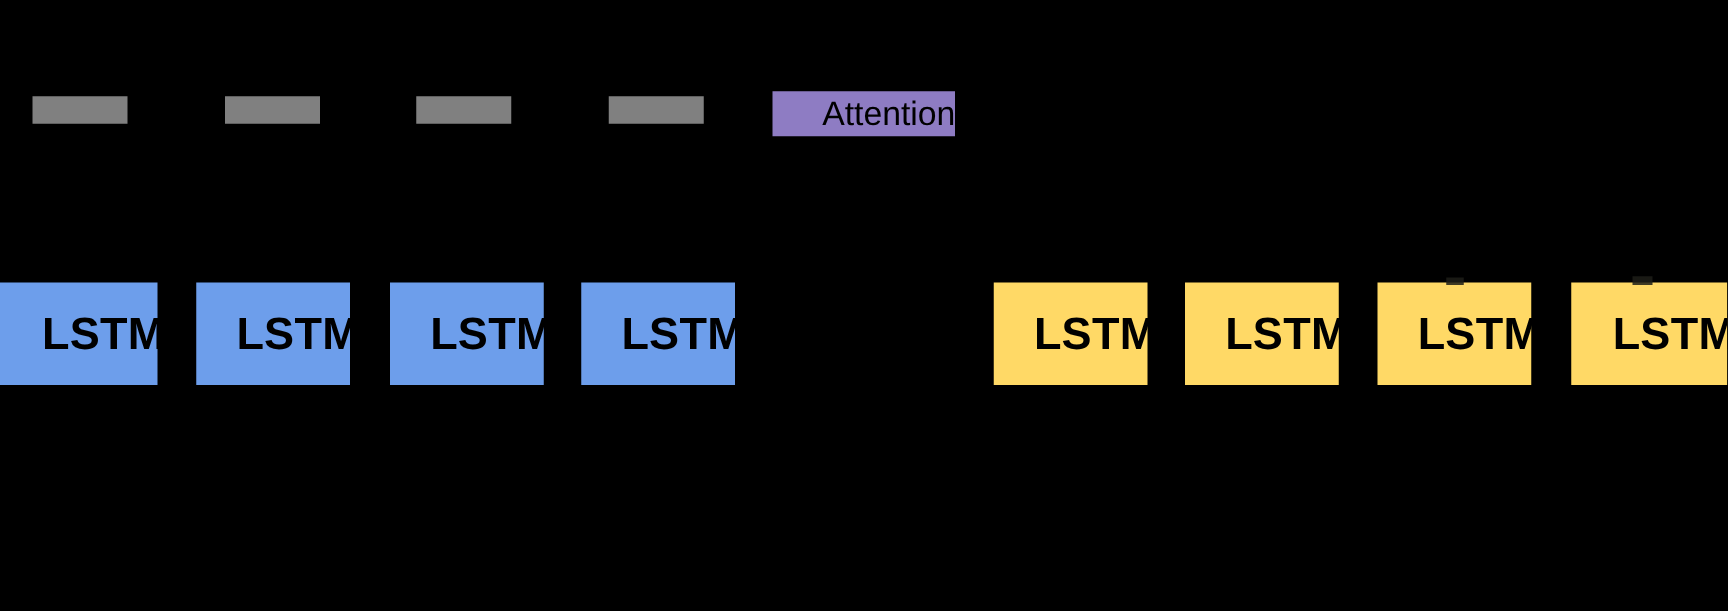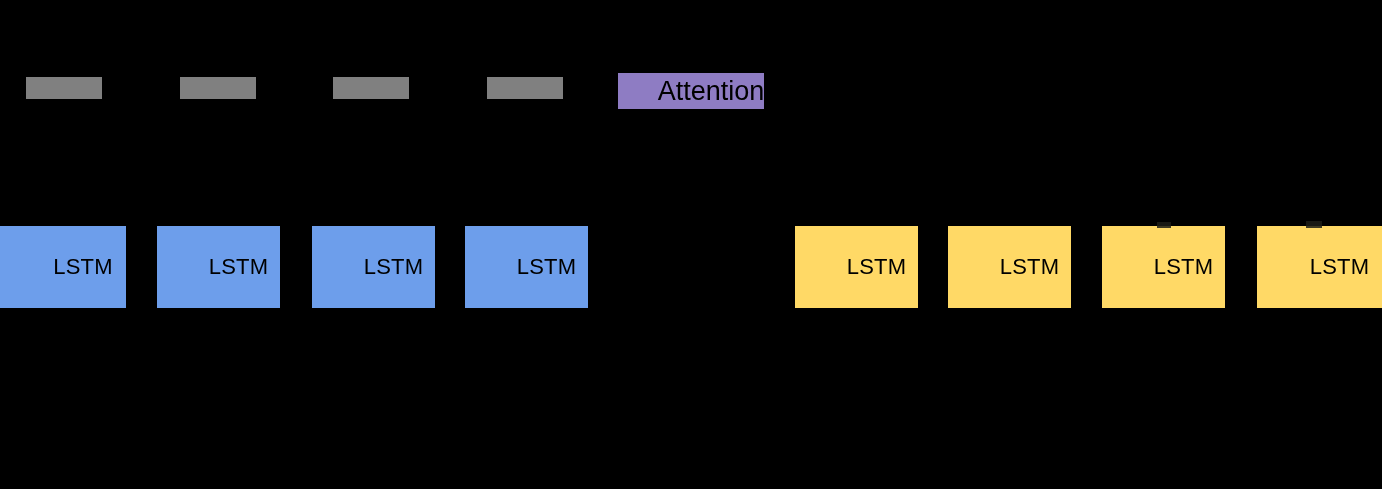--- a/index.html
+++ b/index.html
@@ -23,22 +23,23 @@
     display: flex;
     align-items: center;
     justify-content: center;
     color: #000000;
     line-height: 1;
     white-space: nowrap;
     user-select: none;
     padding-left: 40px;
   }
   .lstm-cell {
-    font-size: 22px;
+    font-size: 36px;
     letter-spacing: 0.2px;
+    font-weight: bold;
   }
   .encoder-cell { background: #6d9eeb; }
   .decoder-cell { background: #ffd966; }
   .attention-box {
     background: #8e7cc3;
     font-size: 27px;
   }
   .input-bar {
     background: #808080;
   }

